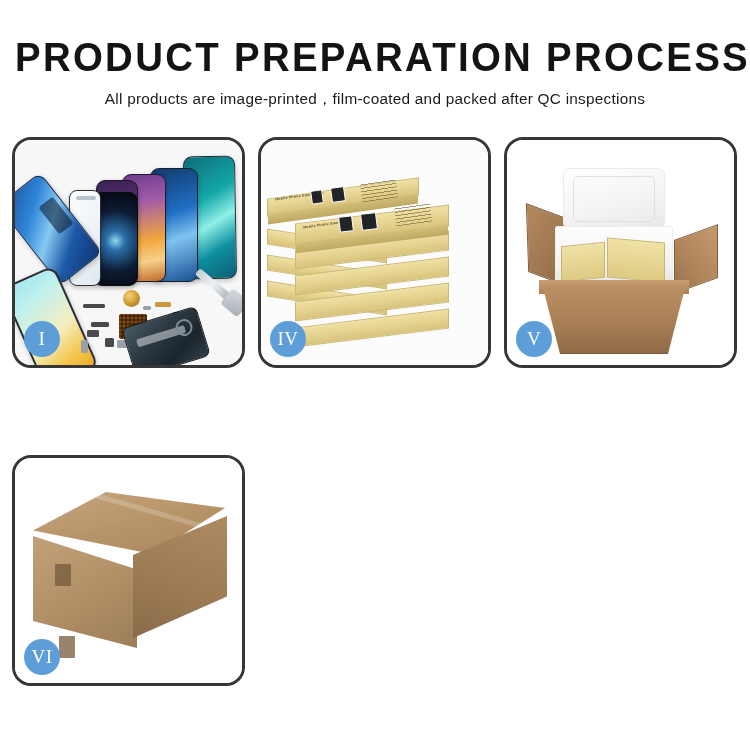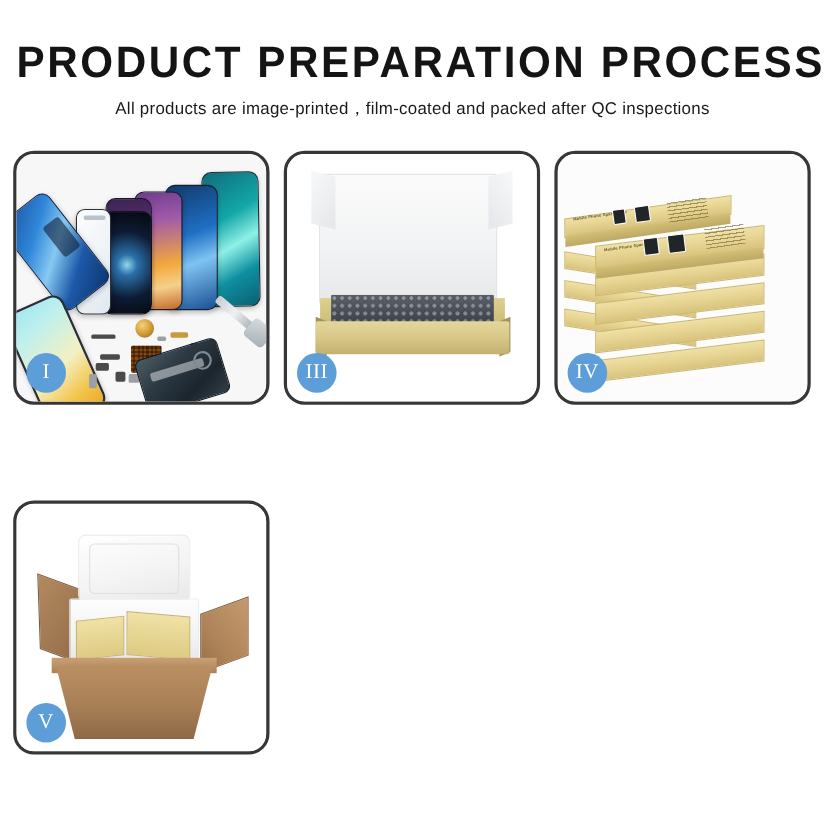--- a/index.html
+++ b/index.html
@@ -426,34 +426,20 @@
       </div>
 
       <div class="chassis"></div>
       <div class="driver"></div>
 
       <div class="badge">I</div>
     </div>
   </div>
 
 
-  <div class="panel">
-    <div class="panel-stage">
-      <div class="p3-bg"></div>
-      <div class="lid"></div>
-      <div class="lid-flapL"></div>
-      <div class="lid-flapR"></div>
-      <div class="tray-top"></div>
-      <div class="tray-inner"></div>
-      <div class="tray-edgeL"></div>
-      <div class="tray-edgeR"></div>
-      <div class="tray-front"></div>
-      <div class="badge">III</div>
-    </div>
-  </div>
 
   <div class="panel">
     <div class="panel-stage">
       <div class="p4-bg"></div>
       <div class="stack">
 
         <div class="sbox" style="left:6px; top:98px; width:120px; height:16px; transform:skewY(9deg);"></div>
         <div class="sbox" style="left:6px; top:124px; width:120px; height:16px; transform:skewY(9deg);"></div>
         <div class="sbox" style="left:6px; top:150px; width:120px; height:16px; transform:skewY(9deg);"></div>
 
@@ -492,14 +478,26 @@
       <div class="ybox-set">
         <div class="yb" style="left:0px; top:8px; width:44px; height:36px; transform:skewY(-6deg);"></div>
         <div class="yb" style="left:46px; top:4px; width:58px; height:40px; transform:skewY(5deg);"></div>
       </div>
       <div class="c5-rim"></div>
       <div class="c5-body"></div>
       <div class="badge">V</div>
     </div>
   </div>
 
+  <div class="panel">
+    <div class="panel-stage">
+      <div class="p6-bg"></div>
+      <div class="c6-top"></div>
+      <div class="c6-seam"></div>
+      <div class="c6-left"></div>
+      <div class="c6-right"></div>
+      <div class="c6-tape" style="left:40px; top:106px;"></div>
+      <div class="c6-tape" style="left:44px; top:178px;"></div>
+      <div class="badge">VI</div>
+    </div>
+  </div>
 
 </div>
 
 </body></html>

